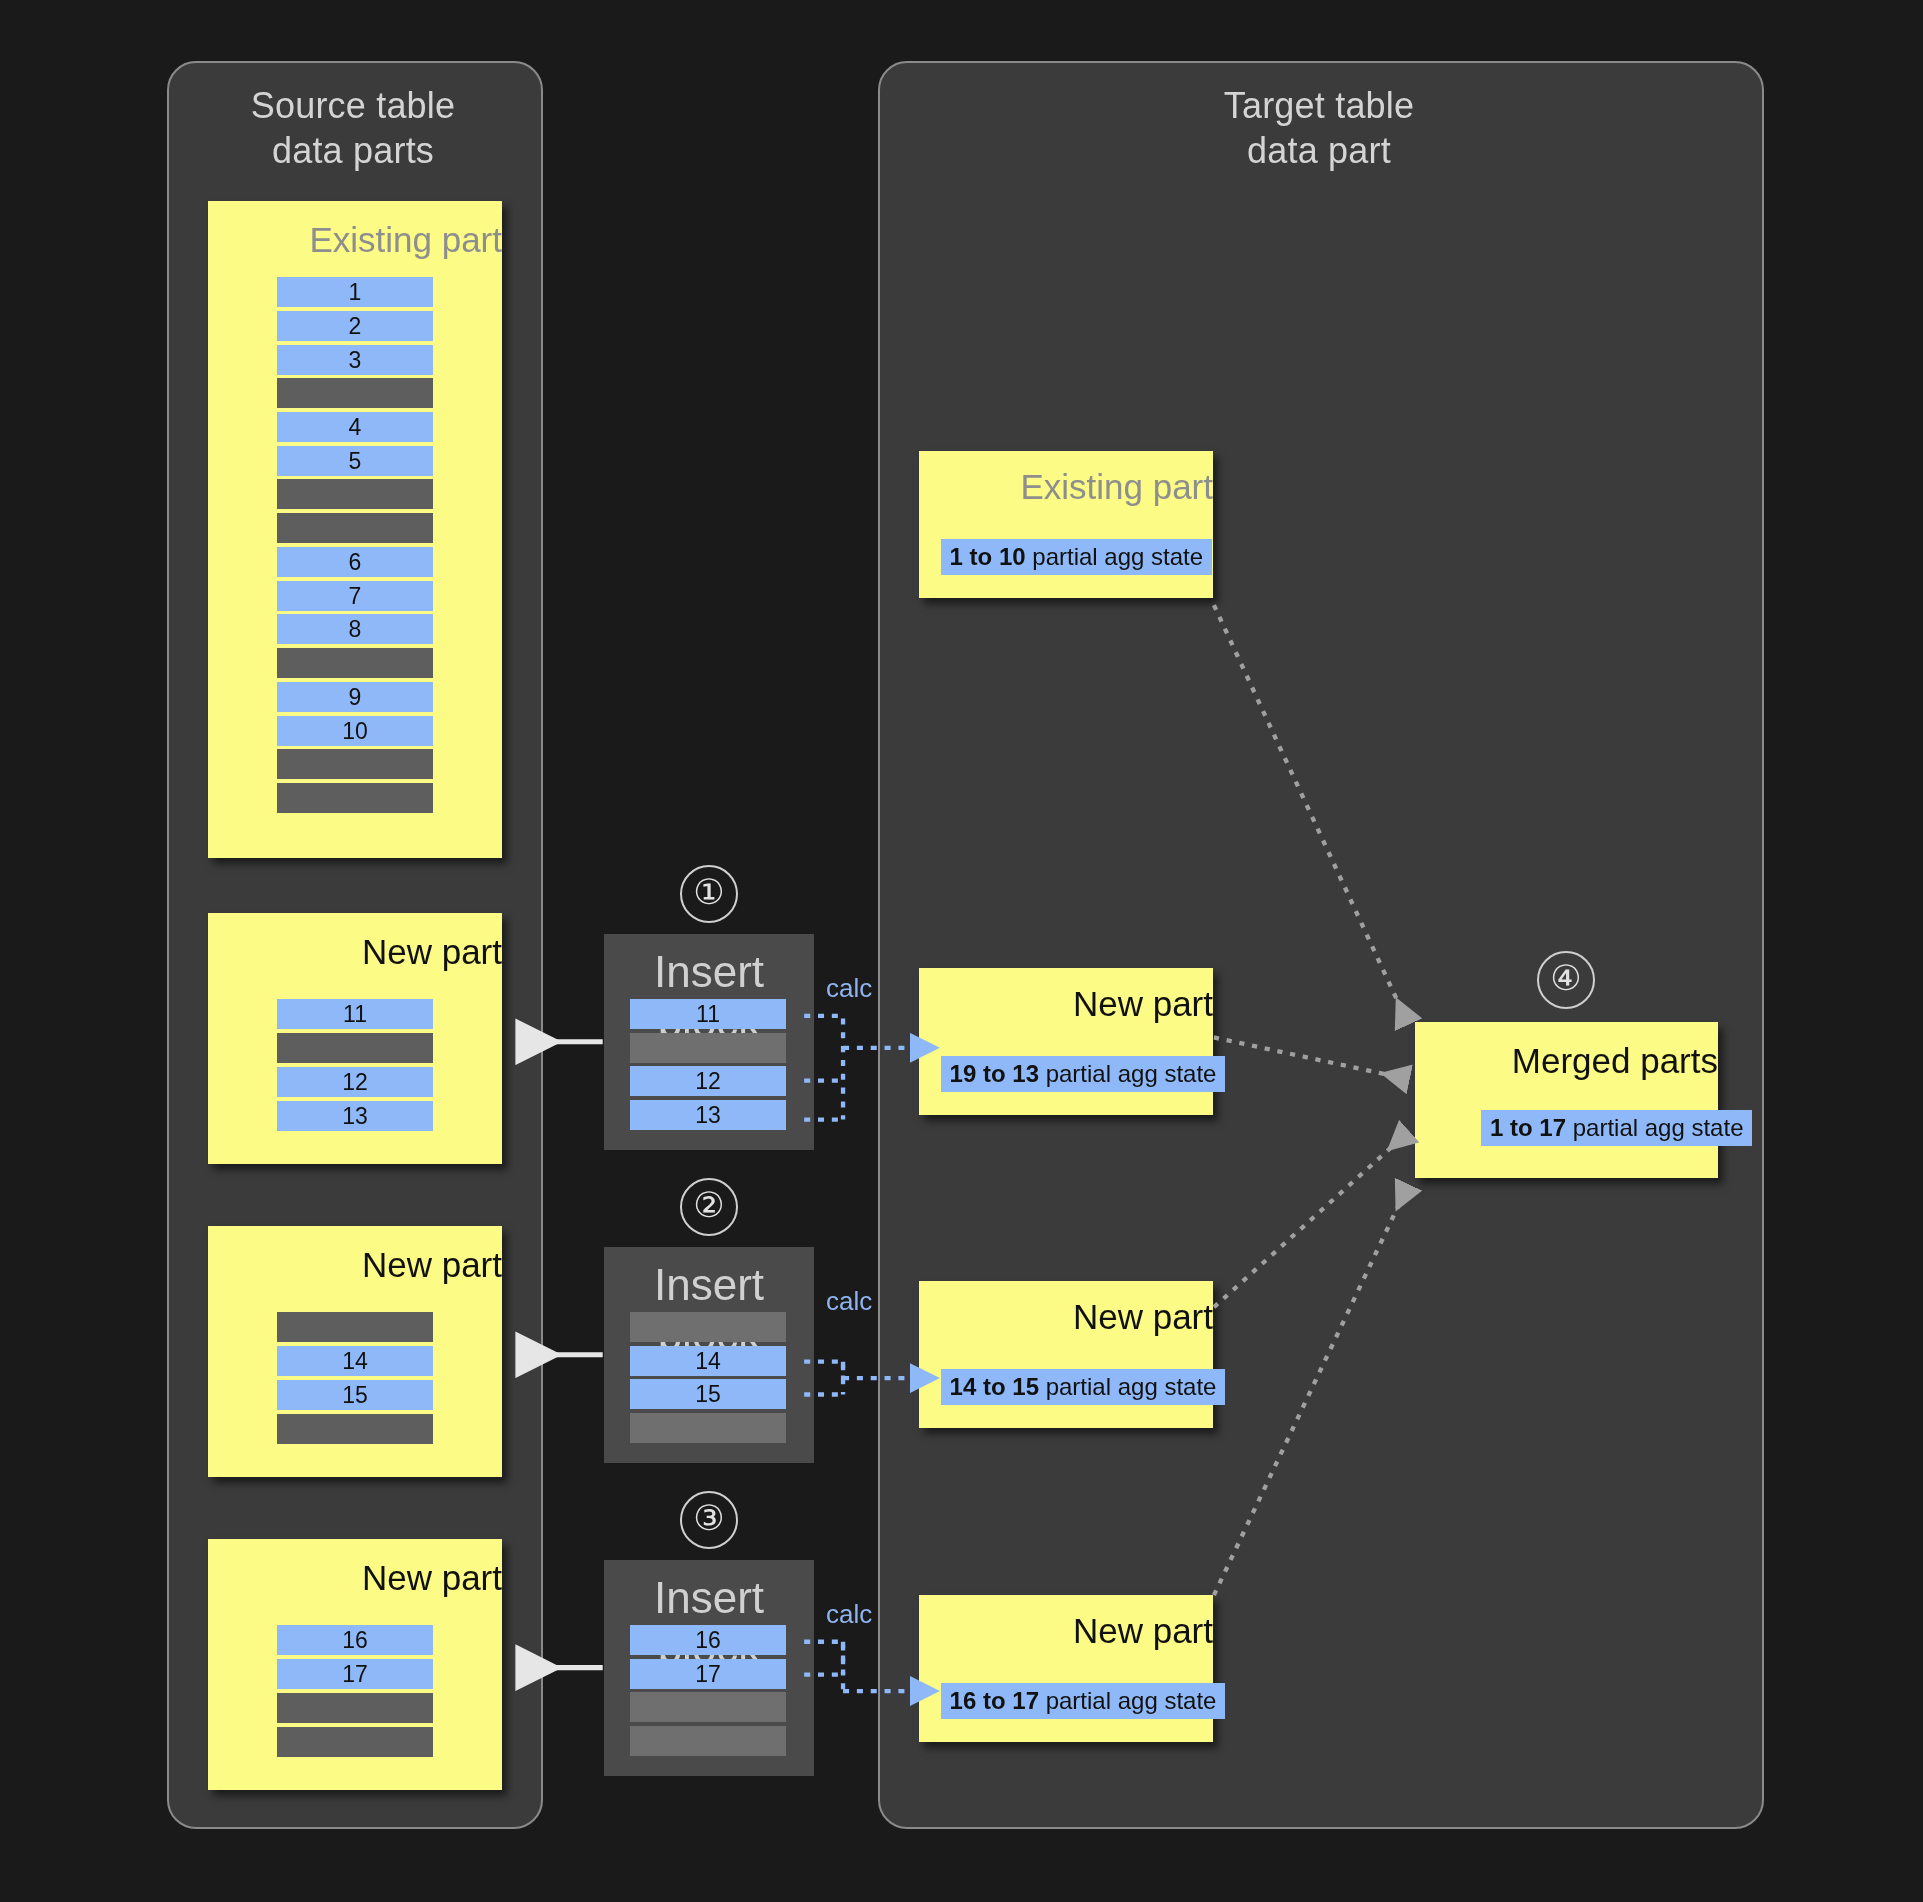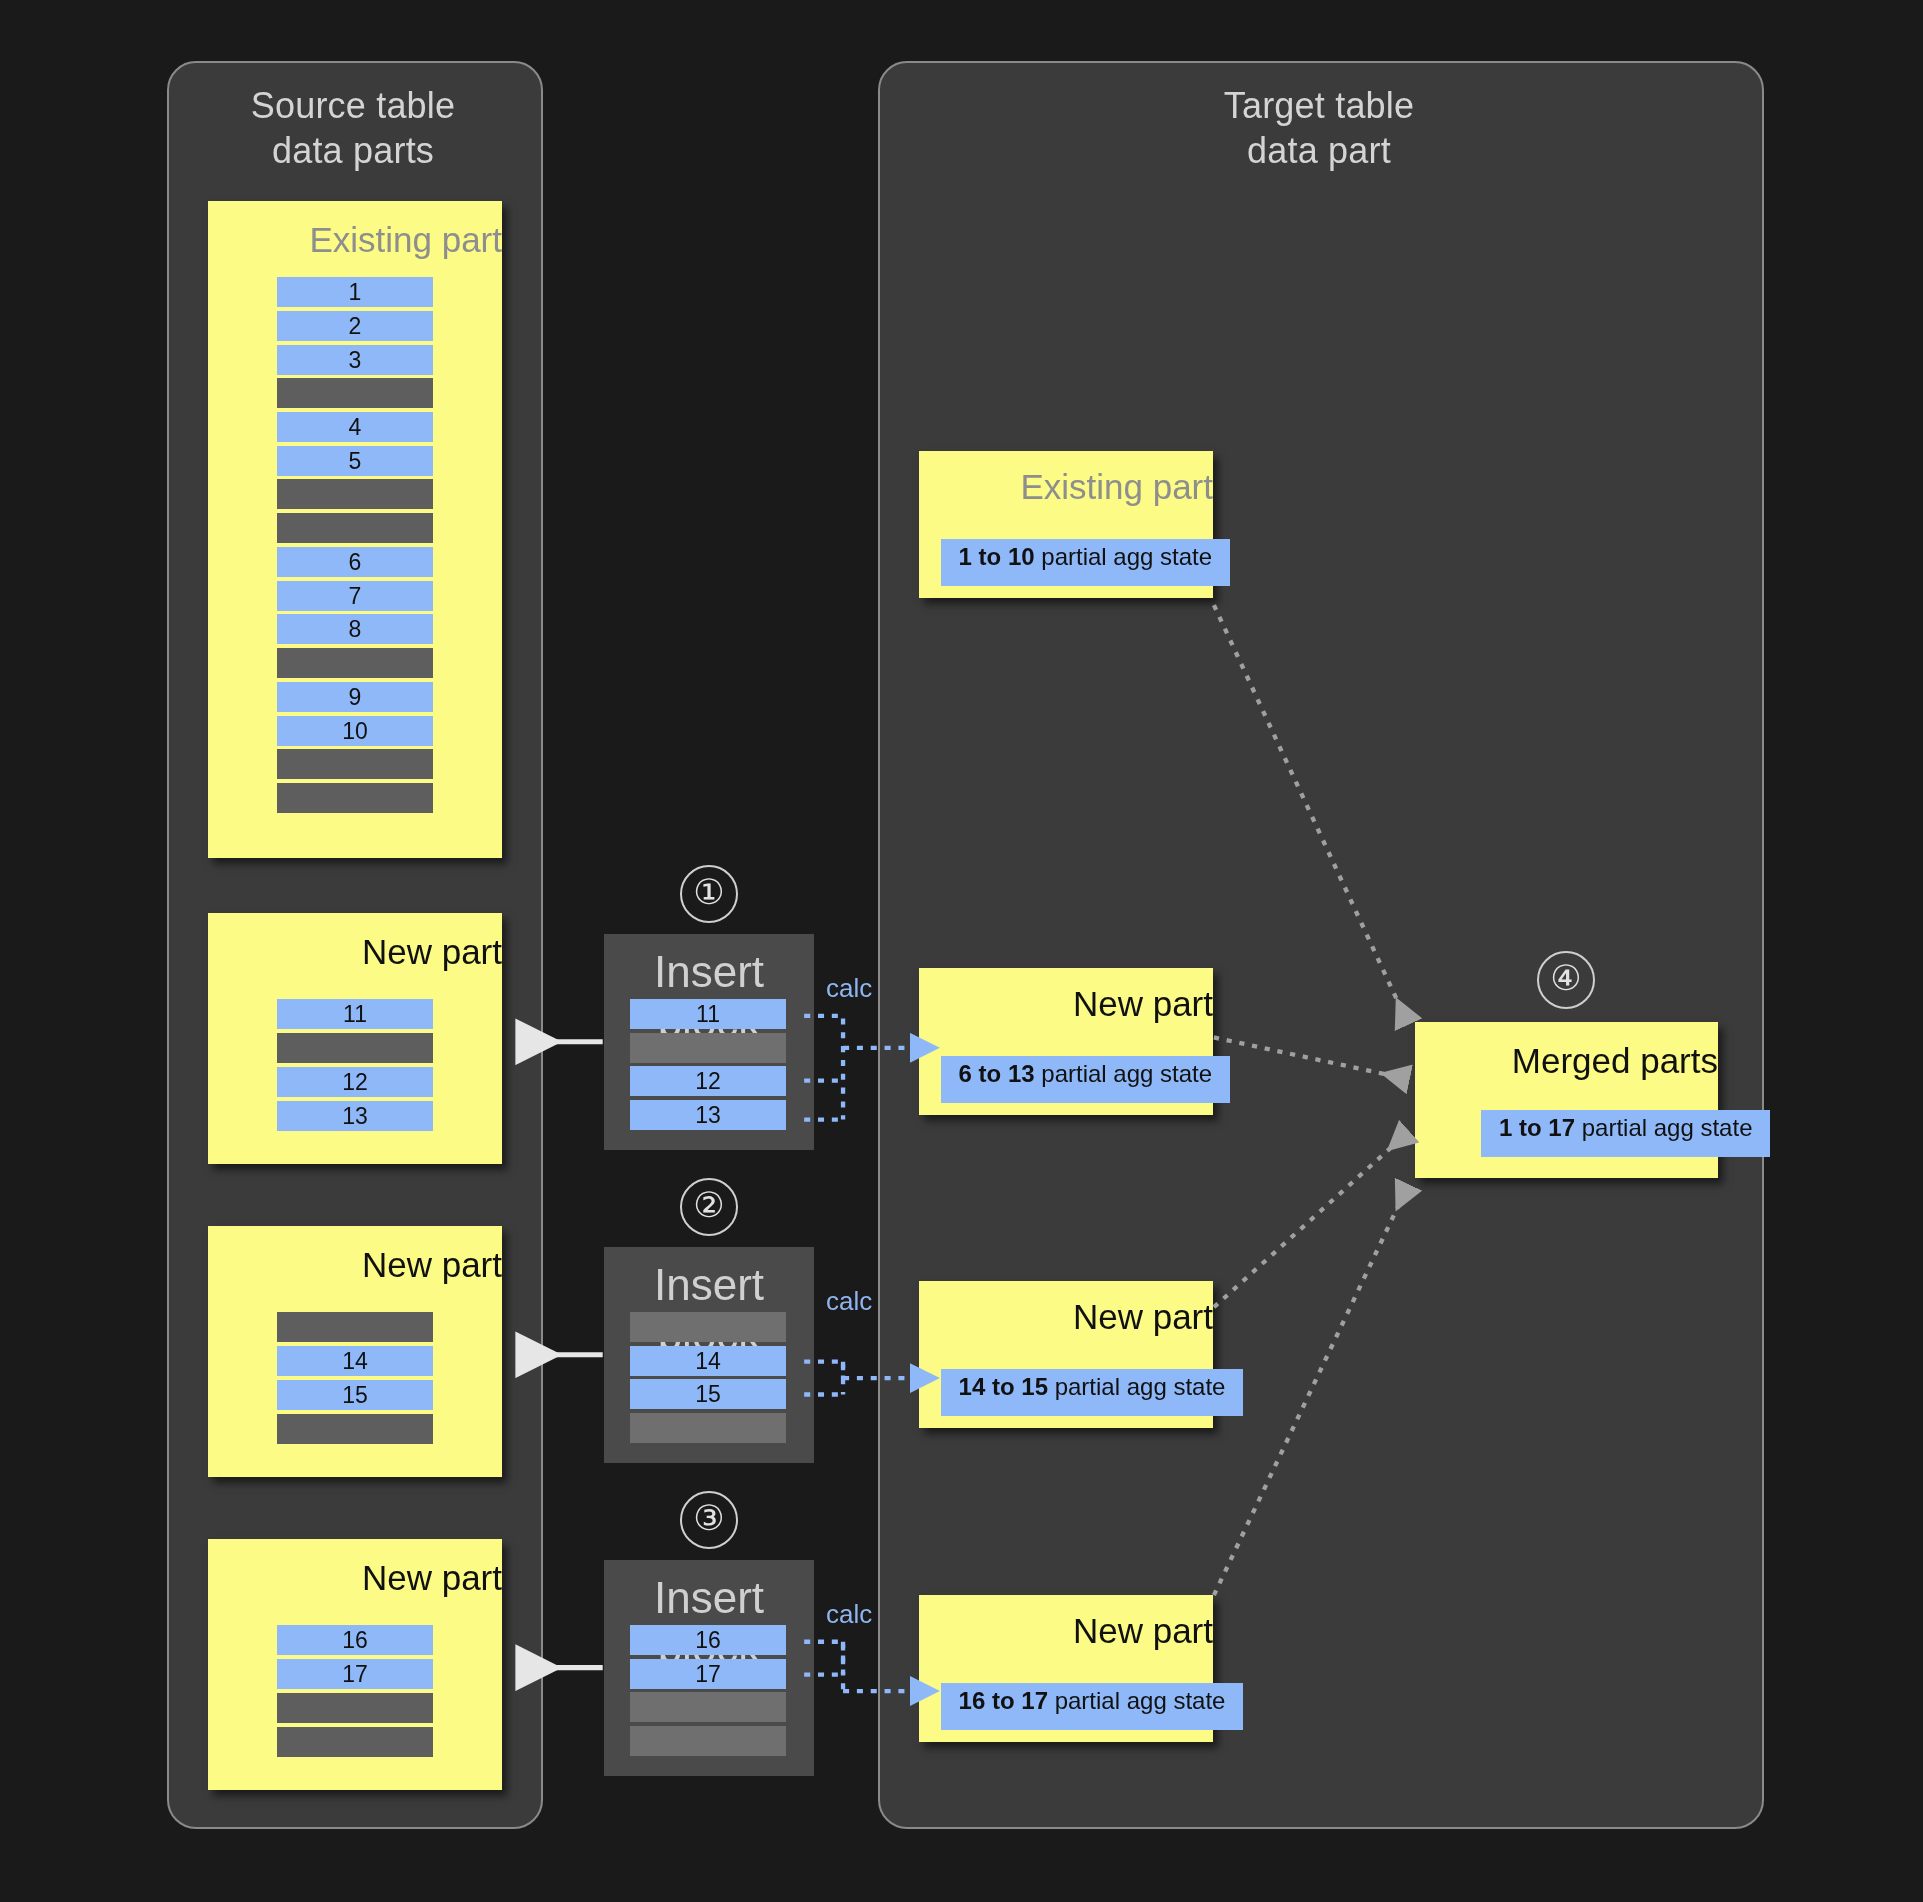--- a/index.html
+++ b/index.html
@@ -44,22 +44,22 @@
   .row.gray{background:#5e5e5e;}
   .row.graylite{background:#6f6f6f;}
   .row span{
     display:block;width:100%;height:100%;
     text-align:center;font-size:23px;color:#111;
     line-height:30px;
   }
   
   .agg{
     position:absolute;background:#8eb8f8;
-    color:#111;font-size:24px;line-height:36px;height:47px;
-    padding:0 18px;white-space:nowrap;
+    color:#111;font-size:24px;line-height:36px;height:36px;
+    padding:0 9px;white-space:nowrap;
   }
   .agg b{font-weight:bold;}
   
   .iblock{
     position:absolute;background:#4a4a4a;
   }
   .iblock-title{
     position:absolute;left:0;right:0;text-align:center;
     color:#d0d0d0;font-size:44px;
   }
@@ -259,21 +259,21 @@
 <div class="ycard" style="left:919px;top:451px;width:294px;height:147px;">
   <div class="ycard-title muted" style="top:15.6px;">Existing part</div>
   <div class="agg" style="left:21.6px;top:88px;">
     <b>1 to 10</b><span> partial agg state</span>
   </div>
 </div>
 
 <div class="ycard" style="left:919px;top:968px;width:294px;height:147px;">
   <div class="ycard-title" style="top:15.6px;">New part</div>
   <div class="agg" style="left:21.6px;top:88px;">
-    <b>6 to 13</b><span> partial agg state</span>
+    <b>19 to 13</b><span> partial agg state</span>
   </div>
 </div>
 
 <div class="ycard" style="left:919px;top:1281px;width:294px;height:147px;">
   <div class="ycard-title" style="top:15.6px;">New part</div>
   <div class="agg" style="left:21.6px;top:88px;">
     <b>14 to 15</b><span> partial agg state</span>
   </div>
 </div>
 

